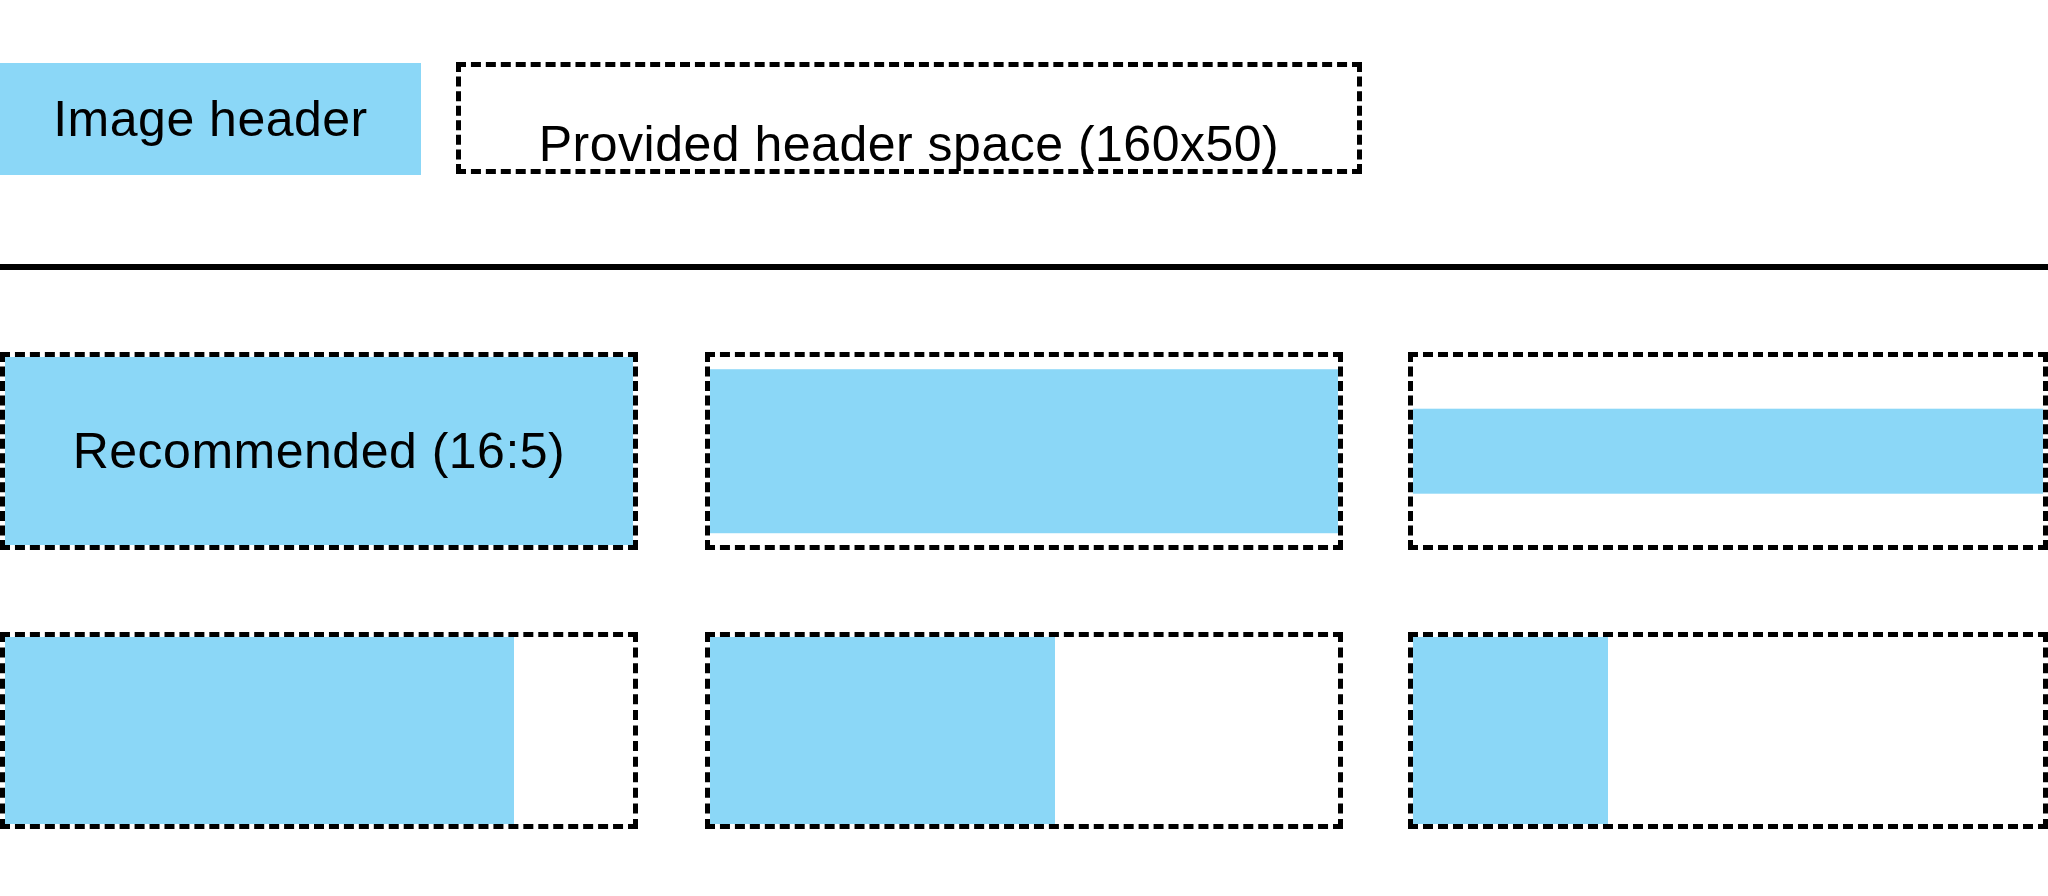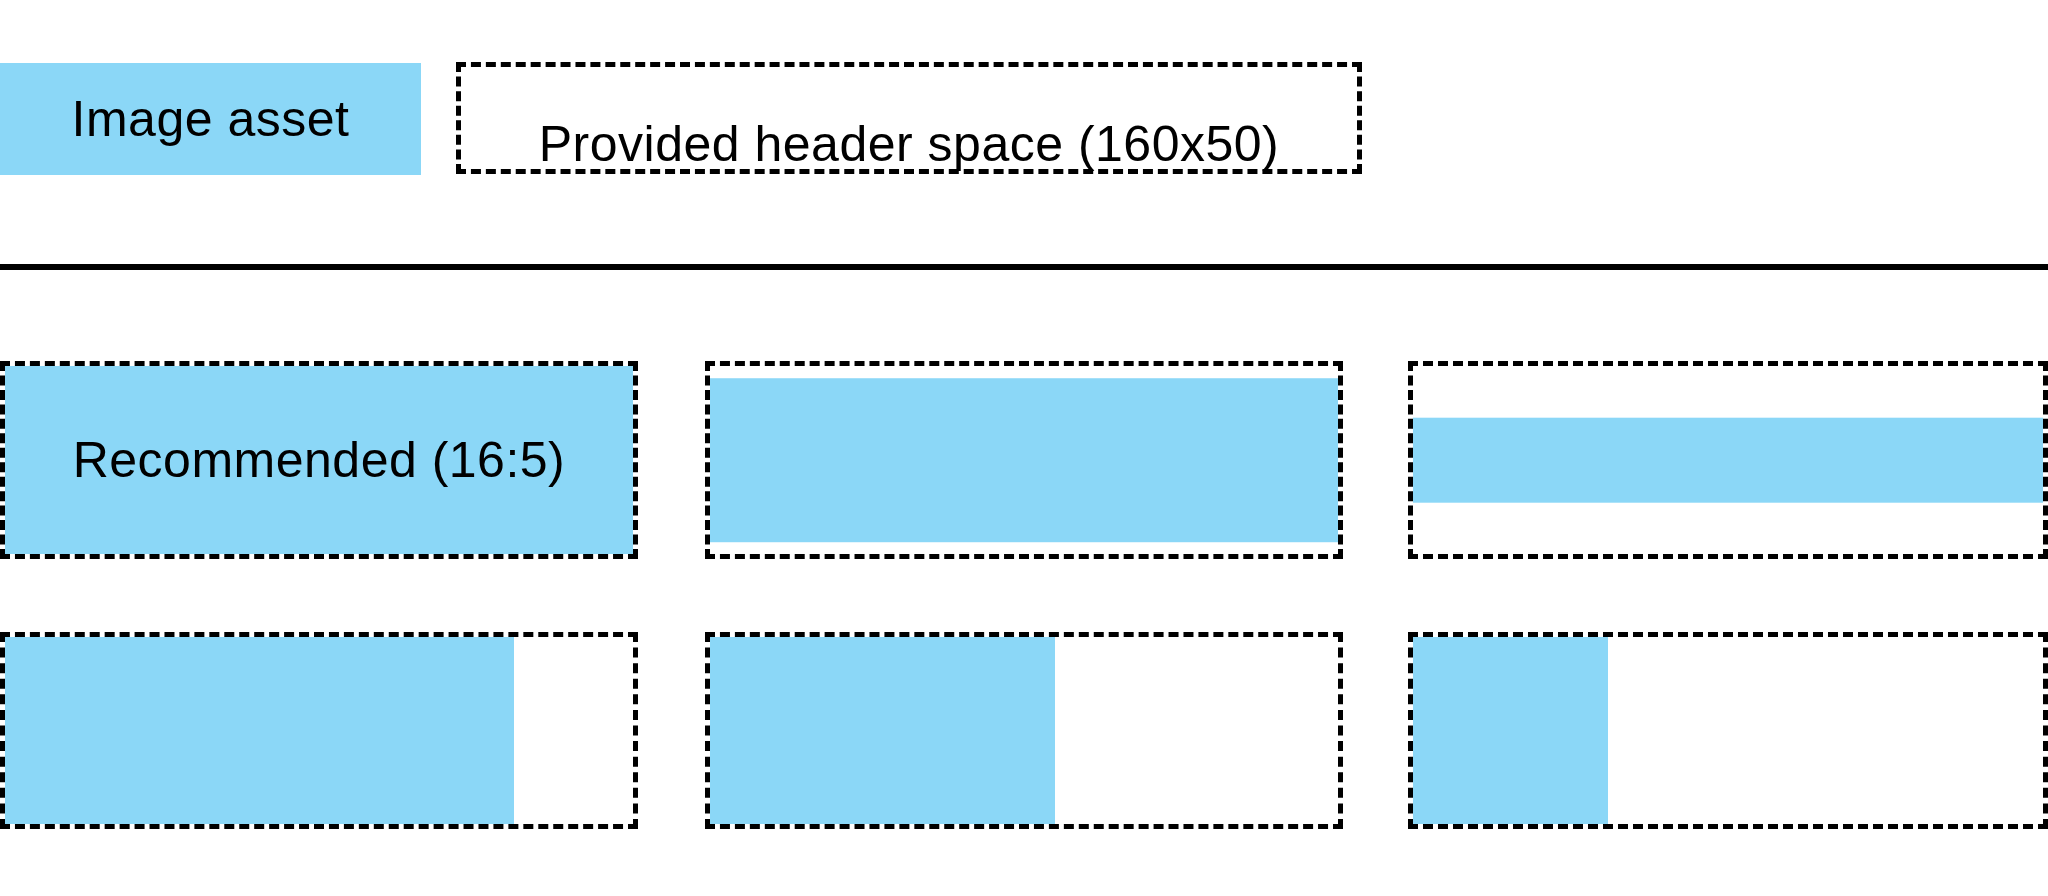--- a/index.html
+++ b/index.html
@@ -39,21 +39,21 @@
     width: 2048px; height: 6px;
     background: var(--line-black, #000);
   }
   
   .demo {
     position: absolute;
     border: 5px dashed var(--line-black, #000);
     background: #fff;
   }
   .demo .inner { position: absolute; inset: 0; }
-  .r1 { top: 361px; height: 198px; }
+  .r1 { top: 352px; height: 198px; }
   .r2 { top: 632px; height: 197px; }
   .c1 { left: 0px;    width: 638px; }
   .c2 { left: 705px;  width: 638px; }
   .c3 { left: 1408px; width: 640px; }
   .fill {
     position: absolute; left: 0; top: 0;
     background: var(--asset-blue, #8bd7f7);
   }
   .fill.vcenter { top: 50%; transform: translateY(-50%); }
   .demo-label {
@@ -61,21 +61,21 @@
     display: flex; align-items: center; justify-content: center;
     font-size: 50px; letter-spacing: 0.5px; white-space: nowrap;
   }
 </style>
 </head>
 <body>
 
 <div class="stage">
 
   <div class="legend-asset">
-    <span class="legend-text">Image asset</span>
+    <span class="legend-text">Image header</span>
   </div>
   <div class="legend-header">
     <span class="legend-text">Provided header space (160x50)</span>
   </div>
 
   <div class="divider"></div>
 
   <div class="demo r1 c1">
     <div class="inner">
       <div class="fill" style="width: 100%; height: 100%;"></div>

